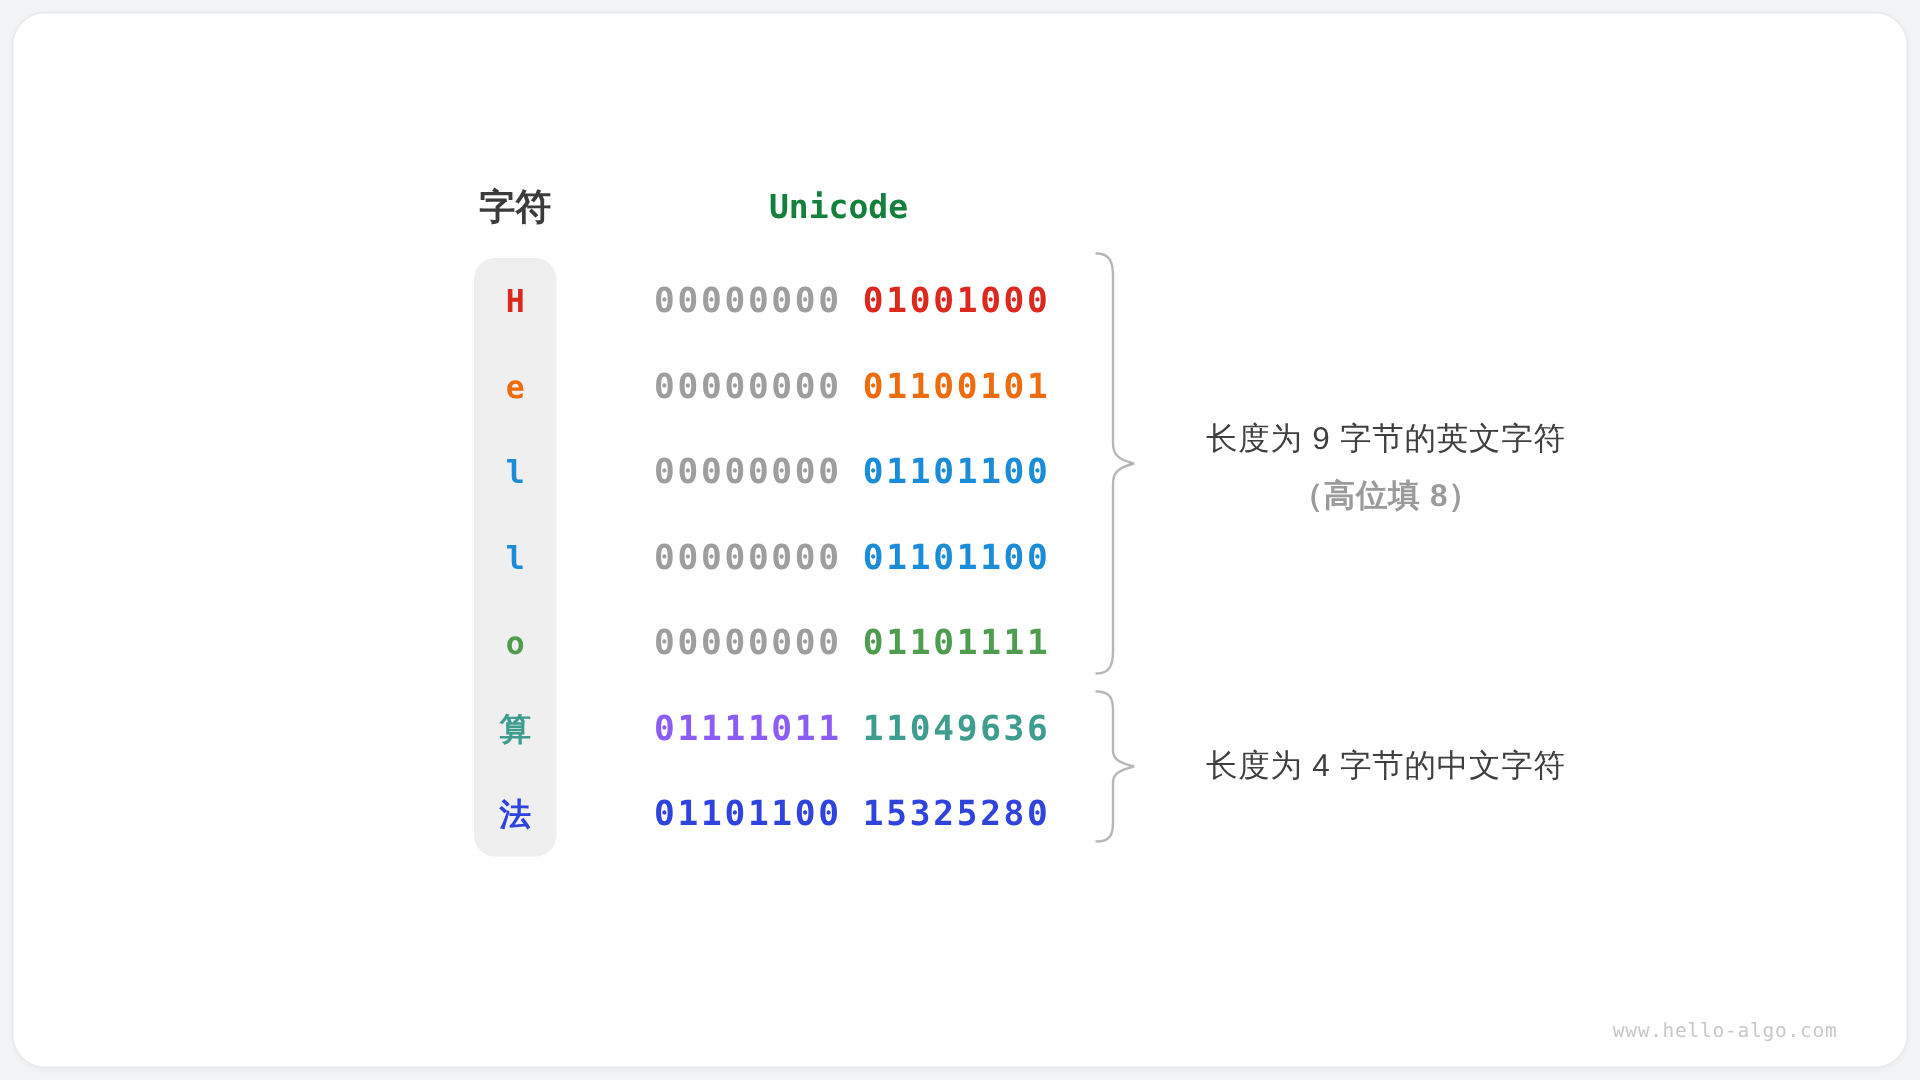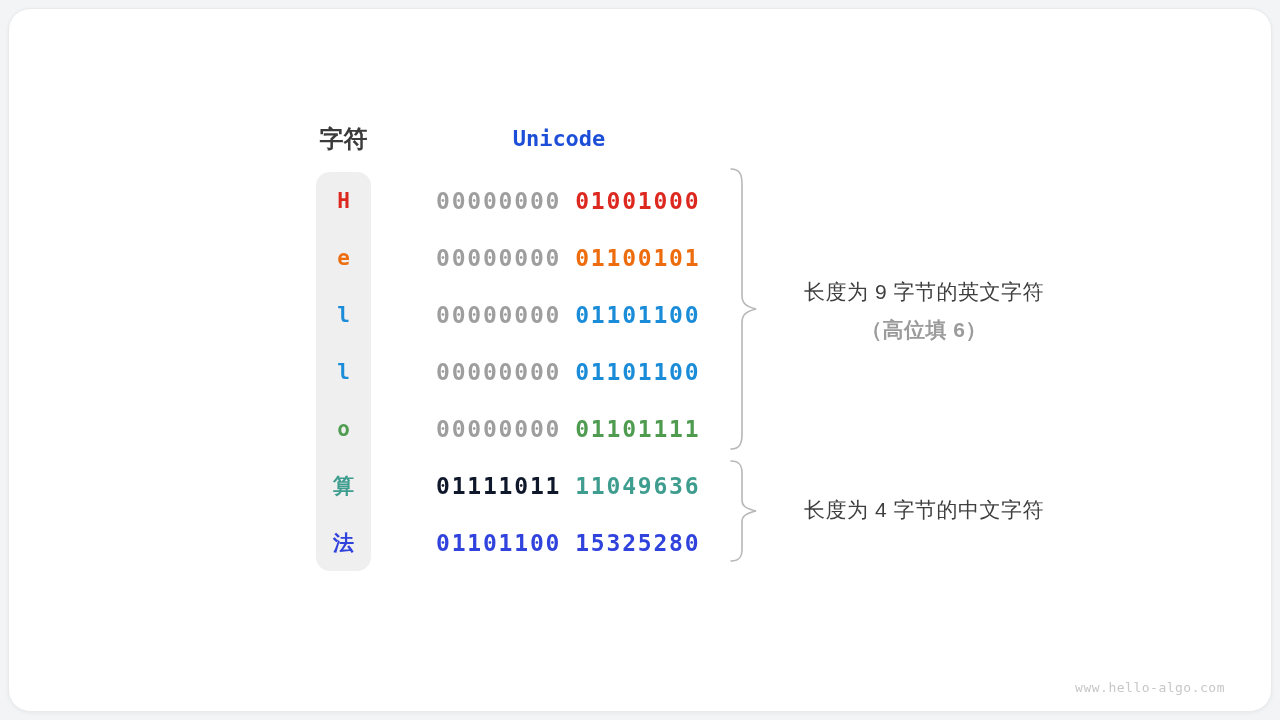--- a/index.html
+++ b/index.html
@@ -25,21 +25,21 @@
   .hdr-char {
     position: absolute;
     left: 307px; top: 116px; width: 55px; height: 28px;
     line-height: 28px; text-align: center;
     font-size: 24px; font-weight: 700; color: #3b3b3b;
   }
   .hdr-unicode {
     position: absolute;
     left: 427px; top: 116px; width: 246px; height: 28px;
     line-height: 28px; text-align: center;
-    font-size: 22px; font-weight: 700; color: #1d4ed8;
+    font-size: 22px; font-weight: 700; color: #15803d;
   }
 
   
   .char-strip {
     position: absolute;
     left: 307px; top: 163px;
     width: 55px; height: 399px;
     background: #efefef;
     border-radius: 14px;
   }
@@ -105,37 +105,37 @@
     <div class="row" style="top:334px">
       <div class="char-cell mono" style="color: rgb(26, 140, 216);">l</div>
       <div class="binary mono"><span class="b1" style="color: rgb(158, 158, 158);">00000000</span><span class="b2" style="color: rgb(26, 140, 216);">01101100</span></div>
     </div>
     <div class="row" style="top:391px">
       <div class="char-cell mono" style="color: rgb(79, 156, 81);">o</div>
       <div class="binary mono"><span class="b1" style="color: rgb(158, 158, 158);">00000000</span><span class="b2" style="color: rgb(79, 156, 81); text-align: right;">01101111</span></div>
     </div>
     <div class="row" style="top:448px">
       <div class="char-cell mono" style="color: rgb(62, 157, 142);">算</div>
-      <div class="binary mono"><span class="b1" style="color: #0f172a;">01111011</span><span class="b2" style="color: rgb(62, 157, 142);">11049636</span></div>
+      <div class="binary mono"><span class="b1" style="color: #8b5cf6;">01111011</span><span class="b2" style="color: rgb(62, 157, 142);">11049636</span></div>
     </div>
     <div class="row" style="top:505px">
       <div class="char-cell mono" style="color: rgb(49, 67, 221);">法</div>
       <div class="binary mono"><span class="b1" style="color: rgb(49, 67, 221);">01101100</span><span class="b2" style="color: rgb(49, 67, 221);">15325280</span></div>
     </div>
 
     <svg class="brace" style="left:720px; top:158px" width="36" height="284" viewBox="0 0 36 284">
       <path d="M2,2 C11,2 13,8 13,17 L13,128 C13,135 15,139 27,142 C15,145 13,149 13,156 L13,267 C13,276 11,282 2,282"></path>
     </svg>
     <svg class="brace" style="left:720px; top:450px" width="36" height="104" viewBox="0 0 36 104">
       <path d="M2,2 C11,2 13,7 13,14 L13,41 C13,46 15,49 27,52 C15,55 13,58 13,63 L13,90 C13,97 11,102 2,102"></path>
     </svg>
 
     <div class="annot" style="left:755px; top:269px">
       <div class="line1">长度为 9 字节的英文字符</div>
-      <div class="line2">（高位填 6）</div>
+      <div class="line2">（高位填 8）</div>
     </div>
     <div class="annot" style="left:755px; top:487px">
       <div class="line1">长度为 4 字节的中文字符</div>
     </div>
 
     <div class="watermark mono">www.hello-algo.com</div>
   </div>
 </div>
 
 </body></html>

